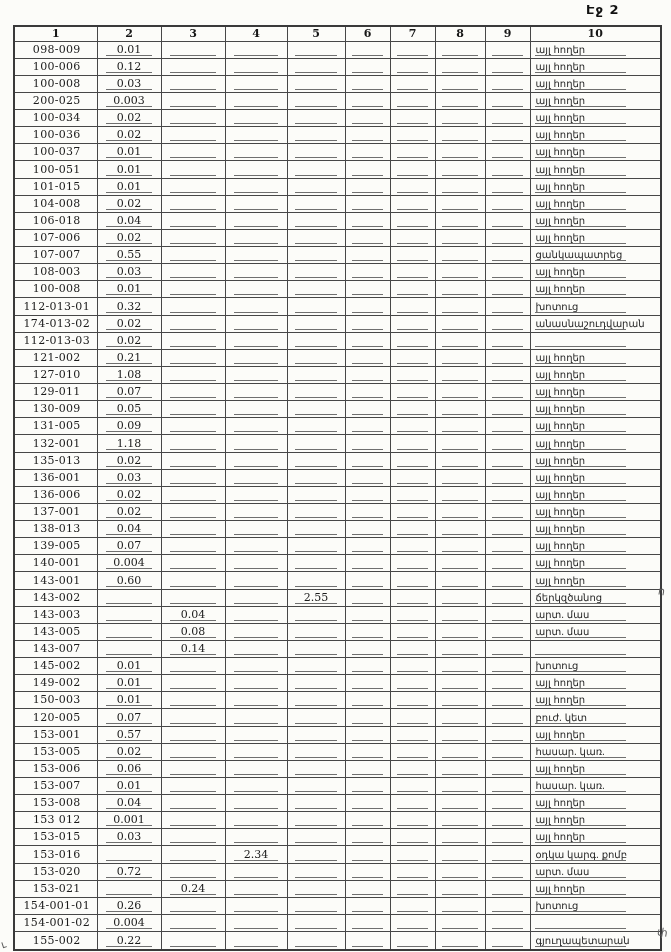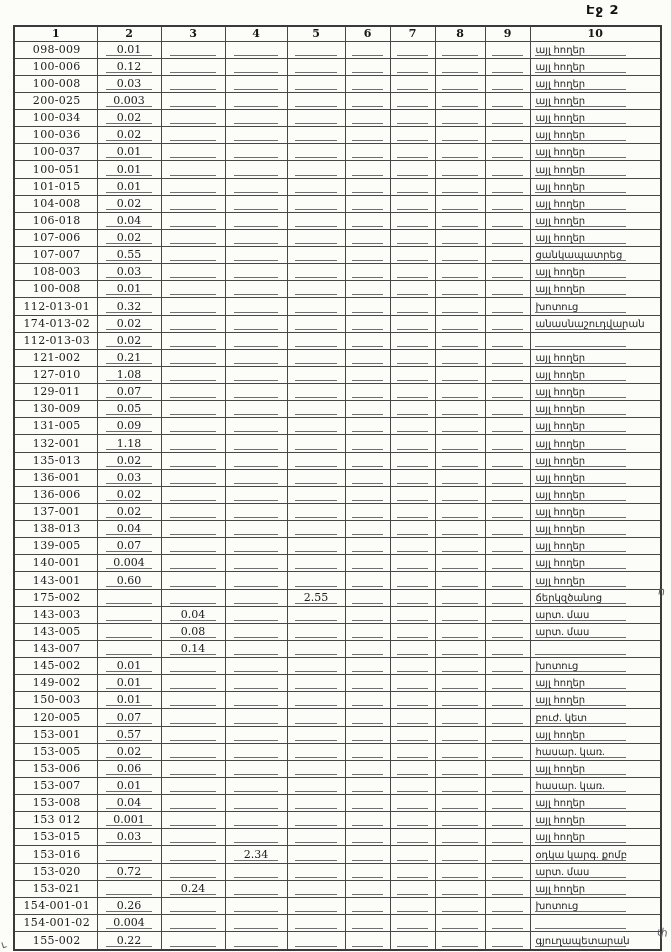--- a/index.html
+++ b/index.html
@@ -1105,21 +1105,21 @@
           </td>
           <td class="c9">
             <span class="val"></span>
           </td>
           <td class="c10">
             <span class="val">այլ հողեր</span>
           </td>
         </tr>
         <tr>
           <td class="c1">
-            <span class="val">175-002</span>
+            <span class="val">143-002</span>
           </td>
           <td class="c2">
             <span class="val"></span>
           </td>
           <td class="c3">
             <span class="val"></span>
           </td>
           <td class="c4">
             <span class="val"></span>
           </td>

